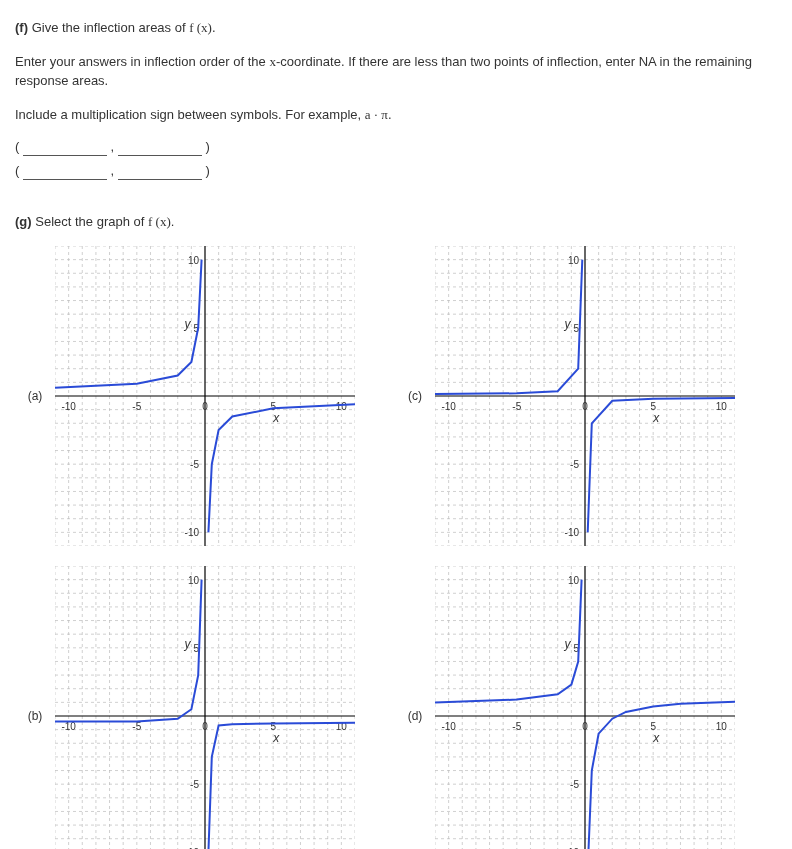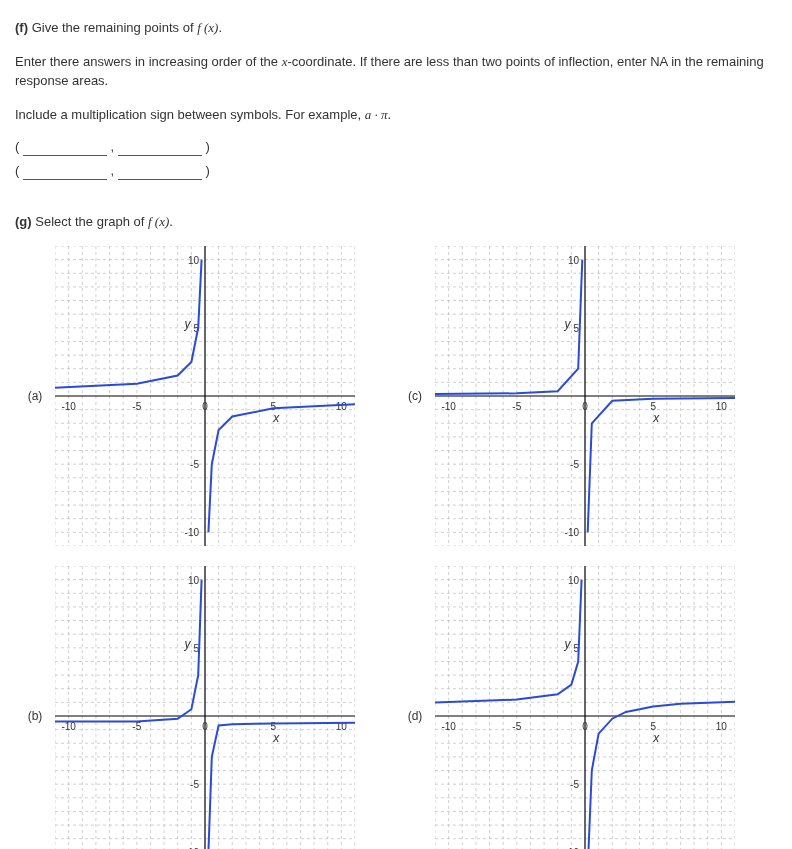--- a/index.html
+++ b/index.html
@@ -13,21 +13,20 @@
     }
     .question-label {
       font-weight: bold;
     }
     p {
       margin: 8px 0 14px 0;
       line-height: 1.5;
     }
     .math-var {
       font-family: 'Times New Roman', serif;
-      font-style: italic;
     }
     .input-row {
       margin: 6px 0;
     }
     .input-line {
       border: none;
       border-bottom: 1px solid #555;
       width: 80px;
       background: transparent;
       outline: none;
@@ -49,26 +48,26 @@
     }
     .graph-cell svg {
       display: block;
     }
   </style>
 </head>
 <body>
 
 <p>
   <span class="question-label">(f)</span>
-  <span>Give the remaining points of</span>
+  <span>Give the inflection areas of</span>
   <span class="math-var">f (x)</span><span>.</span>
 </p>
 
 <p>
-  <span>Enter there answers in increasing order of the</span>
+  <span>Enter your answers in inflection order of the</span>
   <span class="math-var">x</span><span>-coordinate. If there are less than two points of inflection, enter NA in the remaining response areas.</span>
 </p>
 
 <p>
   <span>Include a multiplication sign between symbols. For example,</span>
   <span class="math-var">a · π</span><span>.</span>
 </p>
 
 <div>
   <div class="input-row">

